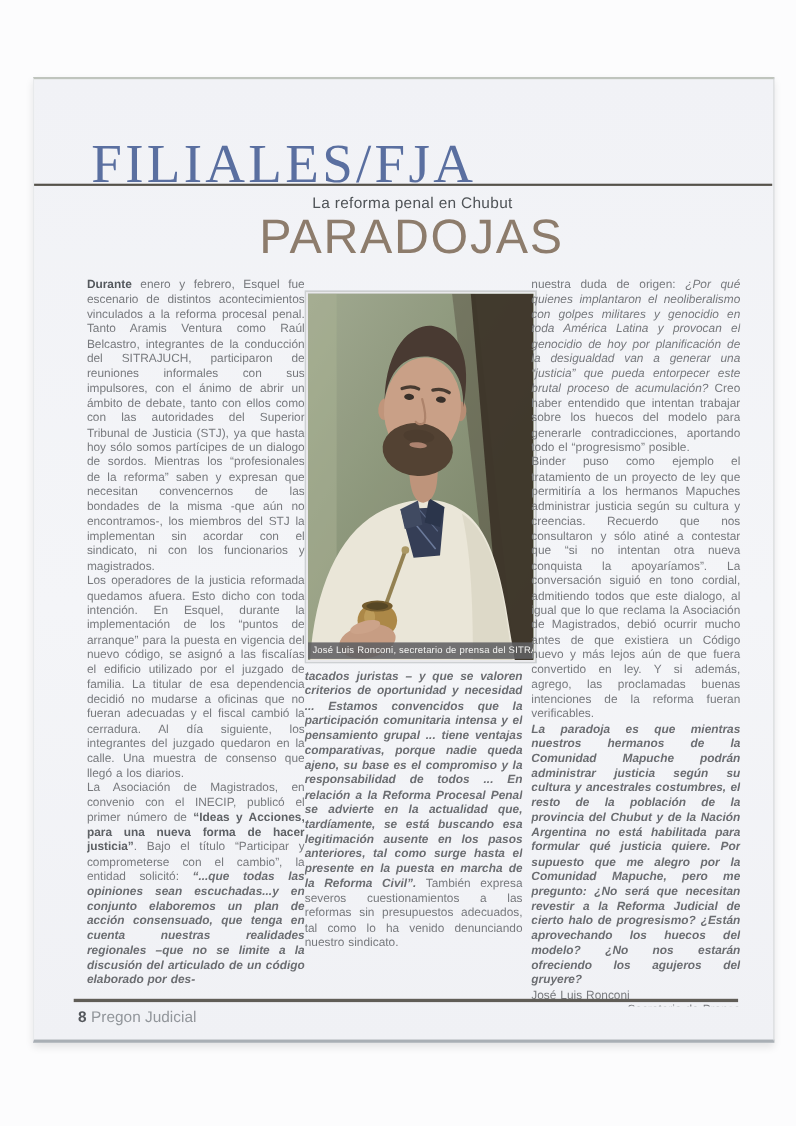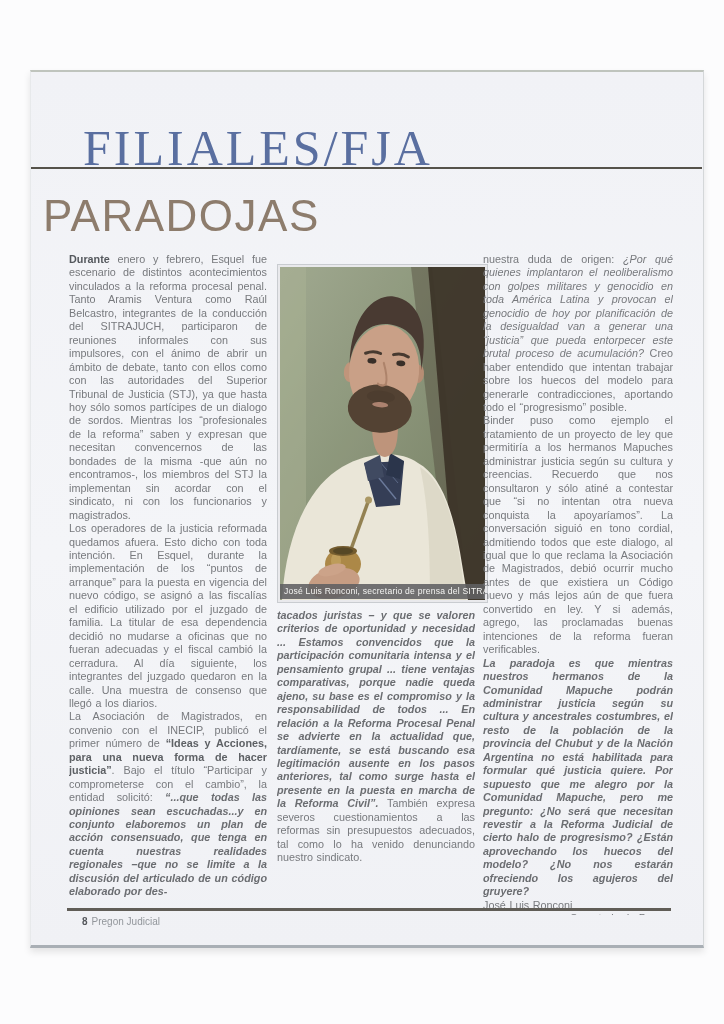--- a/index.html
+++ b/index.html
@@ -60,38 +60,38 @@
     letter-spacing: 0.3px;
     color: #4f5357;
   }
   .article-title {
     position: absolute;
     left: 0;
     top: 121px;
     width: 674px;
     padding-left: 12px;
     box-sizing: border-box;
-    text-align: left;
+    text-align: center;
     font-size: 44px;
     line-height: 46px;
     letter-spacing: 1.5px;
     color: var(--c-title, #8d7c6c);
   }
   
   .col {
     position: absolute;
     font-size: 10.8px;
     line-height: 13.45px;
     text-align: justify;
     color: var(--c-body, #77797d);
     word-spacing: 0.6px;
     overflow: hidden;
   }
   .col p { margin: 0; }
-  .col-left   { left: 38px;  top: 181px; width: 198px; height: 662px; }
+  .col-left   { left: 48px;  top: 181px; width: 198px; height: 662px; }
   .col-middle { left: 246px; top: 537px; width: 198px; height: 306px; }
   .col-right  { left: 452px; top: 181px; width: 190px; height: 662px; }
   .run-n  { font-style: normal; font-weight: normal; }
   .run-b  { font-weight: bold; color: #5e6165; }
   .run-i  { font-style: italic; margin-top: 40px; }
   .run-bi { font-weight: bold; font-style: italic; color: #6b6d71; }
   .run-lead { font-weight: bold; color: #54585d; }
   
   .photo {
     position: absolute;
@@ -127,33 +127,33 @@
     left: 36px;
     top: 836px;
     width: 604px;
     height: 3px;
     background: #605d57;
   }
   .footer {
     position: absolute;
     left: 40px;
     top: 844px;
-    font-size: 10px;
+    font-size: 14px;
     color: #92969b;
-    margin-left: 11px;
   }
   .footer .page-num { font-weight: bold; color: #54575c; margin-right: 4px; }
 </style>
 </head>
 <body>
 
 <div class="page">
 
   <div class="section-title">FILIALES/FJA</div>
   <div class="header-rule"></div>
+  <div class="kicker">La reforma penal en Chubut</div>
   <div class="article-title">PARADOJAS</div>
 
   <div class="col col-left">
       <p><span class="run-lead">Durante</span><span class="run-n"> enero y febrero, Esquel fue escenario de distintos acontecimientos vinculados a la reforma procesal penal. Tanto Aramis Ventura como Raúl Belcastro, integrantes de la conducción del SITRAJUCH, participaron de reuniones informales con sus impulsores, con el ánimo de abrir un ámbito de debate, tanto con ellos como con las autoridades del Superior Tribunal de Justicia (STJ), ya que hasta hoy sólo somos partícipes de un dialogo de sordos. Mientras los “profesionales de la reforma” saben y expresan que necesitan convencernos de las bondades de la misma -que aún no encontramos-, los miembros del STJ la implementan sin acordar con el sindicato, ni con los funcionarios y magistrados.</span></p>
       <p><span class="run-n">Los operadores de la justicia reformada quedamos afuera. Esto dicho con toda intención. En Esquel, durante la implementación de los “puntos de arranque” para la puesta en vigencia del nuevo código, se asignó a las fiscalías el edificio utilizado por el juzgado de familia. La titular de esa dependencia decidió no mudarse a oficinas que no fueran adecuadas y el fiscal cambió la cerradura. Al día siguiente, los integrantes del juzgado quedaron en la calle. Una muestra de consenso que llegó a los diarios.</span></p>
       <p><span class="run-n">La Asociación de Magistrados, en convenio con el INECIP, publicó el primer número de </span><span class="run-b">“Ideas y Acciones, para una nueva forma de hacer justicia”</span><span class="run-n">. Bajo el título “Participar y comprometerse con el cambio”, la entidad solicitó: </span><span class="run-bi">“...que todas las opiniones sean escuchadas...y en conjunto elaboremos un plan de acción consensuado, que tenga en cuenta nuestras realidades regionales –que no se limite a la discusión del articulado de un código elaborado por des-</span></p>
     </div>
 
   <div class="photo">
     <svg viewBox="0 0 205 333" preserveAspectRatio="none">

